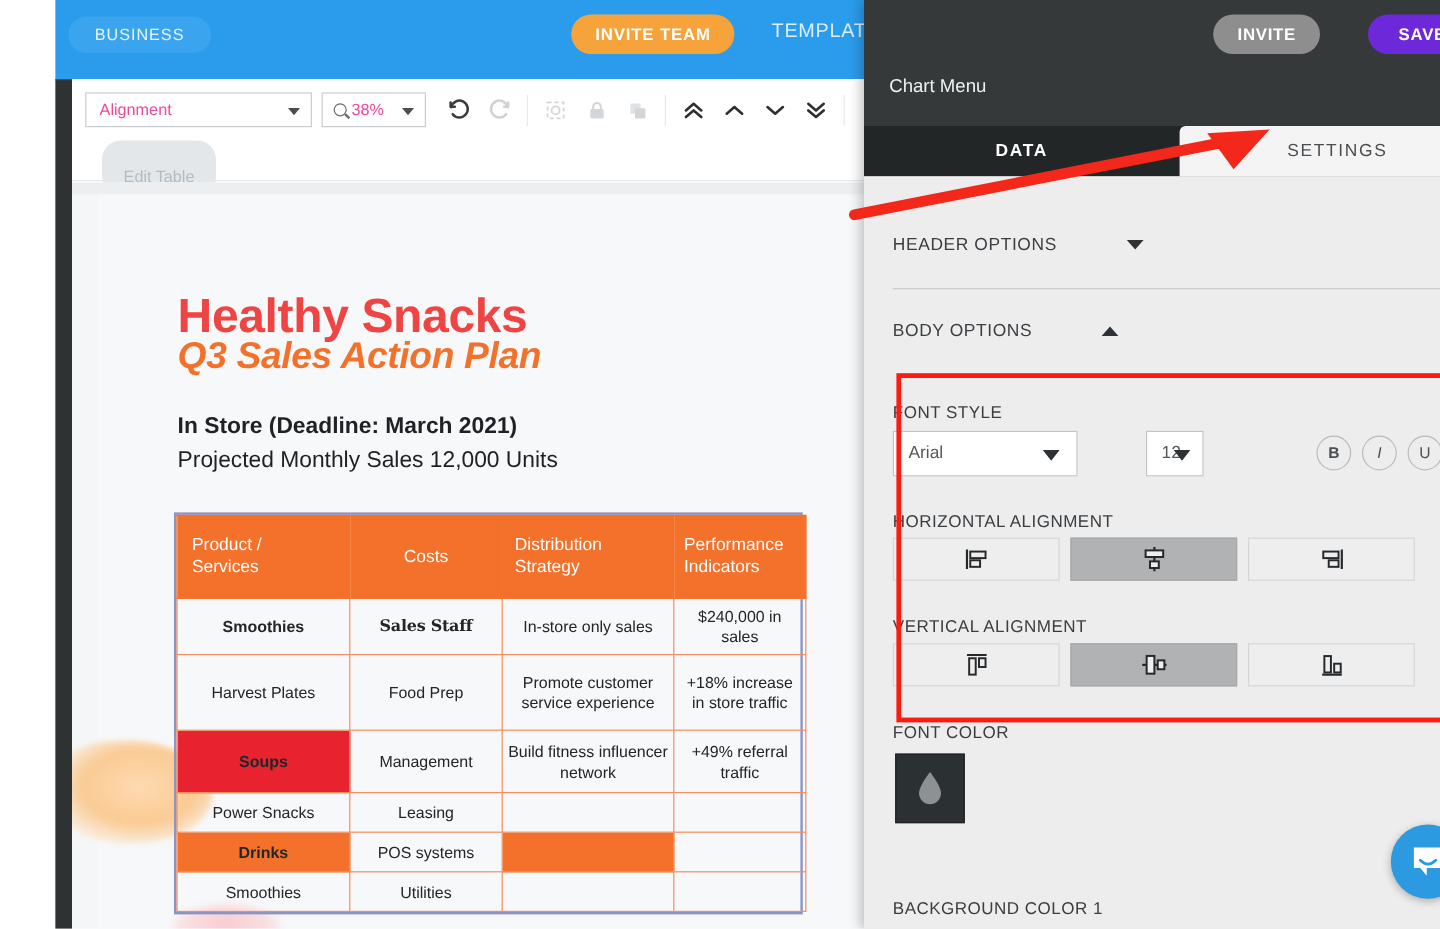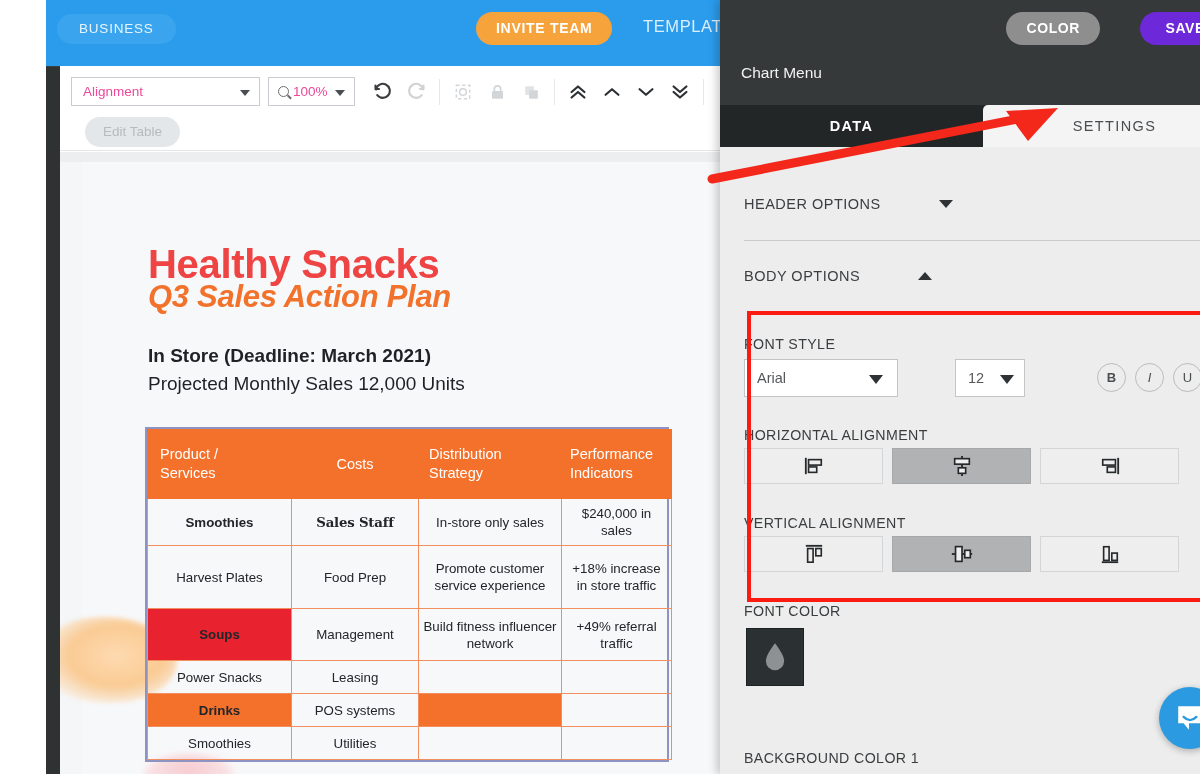--- a/index.html
+++ b/index.html
@@ -63,23 +63,23 @@
     border-radius:50%; position:relative; margin-right:4px; flex:none;
   }
   .mag::after{content:"";position:absolute;right:-4px;bottom:-2px;width:5px;height:1.6px;background:#6a6e72;transform:rotate(45deg);}
 
   .tb-icons { position: absolute; left: 305px; top: 10px; display: flex; align-items: center; height: 32px; }
   .tb-icon { width: 34px; height: 32px; display:flex; align-items:center; justify-content:center; cursor:pointer; }
   .tb-sep { width: 1px; height: 26px; background: #e6e8ea; margin: 0 6px; }
 
   .edit-table-btn {
     position: absolute; left: 25px; top: 51px;
-    padding: 7px 18px 8px; border-radius: 16px;
+    padding: 23px 18px 8px; border-radius: 16px;
     background: #e4e7e9; color: #b5bbc0; font-size: 13.5px;
-    border: none; font-family: inherit; cursor: default;
+    border: none; font-family: inherit; cursor: default; text-decoration: underline;
   }
 
   
   .canvas {
     position: absolute; left: 14px; top: 152px; width: 1186px; height: 622px;
     background: #f4f6f8; overflow: hidden;
   }
   .canvas-strip { position:absolute; left:0; top:0; width:100%; height:10px; background:#eceef0; }
   .page {
     position: absolute; left: 22px; top: 10px; width: 640px; height: 612px;
@@ -248,21 +248,21 @@
     <div class="templates-link">TEMPLATES</div>
   </div>
 
   <div class="toolbar">
     <div class="tb-select tb-alignment">
       <span>Alignment</span>
       <span class="caret-dn"></span>
     </div>
     <div class="tb-select tb-zoom">
       <span class="mag"></span>
-      <span>100%</span>
+      <span>38%</span>
       <span class="caret-dn"></span>
     </div>
 
     <div class="tb-icons">
       <div class="tb-icon">
         <svg width="21" height="21" viewBox="0 0 24 24">
             <path d="M8 8 L4 8 L4 4" fill="none" stroke="#3a3d40" stroke-width="2.4" stroke-linecap="round" stroke-linejoin="round"></path>
             <path d="M4.5 8.5 A8 8 0 1 1 6 15" fill="none" stroke="#3a3d40" stroke-width="2.4" stroke-linecap="round"></path>
           </svg>
       </div>
@@ -406,21 +406,21 @@
               </tr>
             </tbody>
         </table>
       </div>
     </div>
     <div class="scroll-hint"></div>
   </div>
 
   <div class="panel">
     <div class="panel-top">
-      <button class="cancel-btn">COLOR</button>
+      <button class="cancel-btn">INVITE</button>
       <button class="save-btn">SAVE</button>
       <div class="panel-title">Chart Menu</div>
     </div>
 
     <div class="tabs">
       <div class="tab tab-data">DATA</div>
       <div class="tab tab-settings">SETTINGS</div>
     </div>
 
     <div class="panel-body">
@@ -434,21 +434,21 @@
       <div class="sec-row" style="top:117px;">
         <span class="sec-label">BODY OPTIONS</span>
         <span class="sec-caret caret-up"></span>
       </div>
 
       <div class="field-label" style="left:24px; top:189px;">FONT STYLE</div>
       <div class="sel-box" style="left:24px; top:212px; width:154px; height:38px; padding-left:12px;">
         <span>Arial</span>
         <span class="sel-caret" style="right:14px; top:15px;"></span>
       </div>
-      <div class="sel-box" style="left:235px; top:212px; width:70px; height:38px; padding-left:12px;">
+      <div class="sel-box" style="left:235px; top:212px; width:48px; height:38px; padding-left:12px;">
         <span>12</span>
         <span class="sel-caret" style="right:10px; top:15px;"></span>
       </div>
       <div class="style-circle" style="left:377px; top:216px; font-weight:700;">B</div>
       <div class="style-circle" style="left:415px; top:216px; font-style:italic;">I</div>
       <div class="style-circle" style="left:453px; top:216px;">U</div>
 
       <div class="field-label" style="left:24px; top:280px;">HORIZONTAL ALIGNMENT</div>
       <div class="align-btn" style="left:24px; top:301px;">
         <svg width="22" height="20" viewBox="0 0 24 22">

